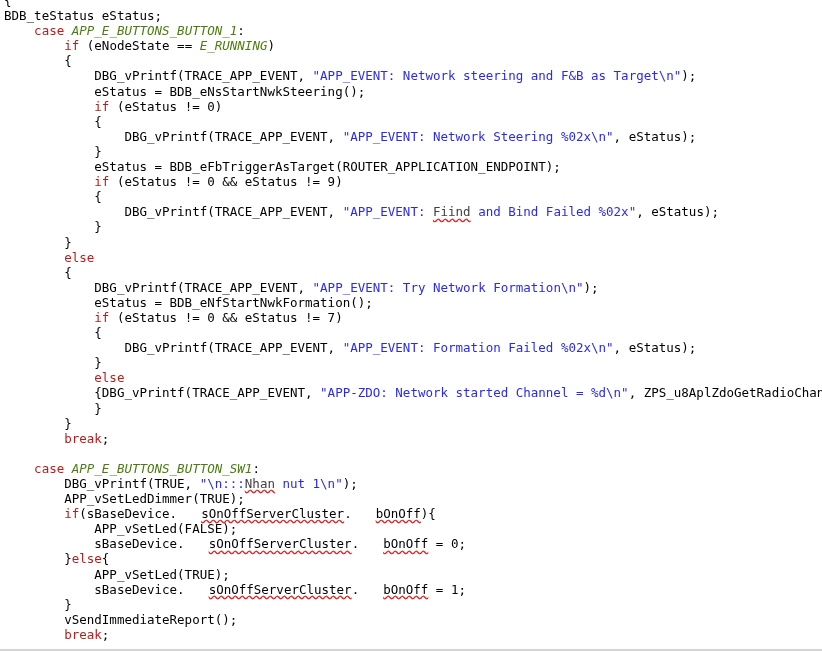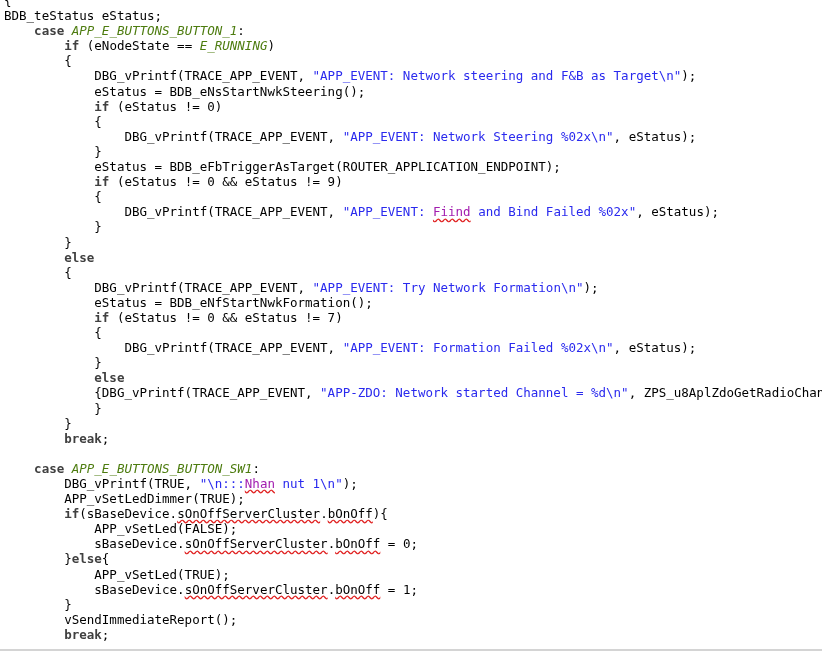--- a/index.html
+++ b/index.html
@@ -44,42 +44,43 @@
   }
 
   .ln {
     display: block;
     height: 15.1px;
     white-space: pre;
   }
 
   
   .kw {
-    color: #404040;
-    font-weight: bold;
+    color: #b91c1c;
+    font-weight: normal;
   }
   .const {
     color: #4d7c0f;
     font-style: italic;
   }
   .str {
     color: #2a2aee;
   }
   .plain {
     color: #000000;
   }
 
   
   .sp {
     text-decoration: underline wavy #e02020;
     text-decoration-skip-ink: none;
+    margin-left: 24px;
     -webkit-text-decoration: underline wavy #e02020;
   }
   .sp-str {
-    color: #a21caf;
+    color: #404040;
     text-decoration: underline wavy #e02020;
     text-decoration-skip-ink: none;
     -webkit-text-decoration: underline wavy #e02020;
   }
 </style>
 </head>
 <body>
 
 <div id="editor">
   <div id="code"><span class="ln"><span class="plain">{</span></span><span class="ln"><span class="plain">BDB_teStatus eStatus;</span></span><span class="ln"><span class="plain">    </span><span class="kw">case</span><span class="plain"> </span><span class="const">APP_E_BUTTONS_BUTTON_1</span><span class="plain">:</span></span><span class="ln"><span class="plain">        </span><span class="kw">if</span><span class="plain"> (eNodeState == </span><span class="const">E_RUNNING</span><span class="plain">)</span></span><span class="ln"><span class="plain">        {</span></span><span class="ln"><span class="plain">            DBG_vPrintf(TRACE_APP_EVENT, </span><span class="str">"APP_EVENT: Network steering and F&amp;B as Target\n"</span><span class="plain">);</span></span><span class="ln"><span class="plain">            eStatus = BDB_eNsStartNwkSteering();</span></span><span class="ln"><span class="plain">            </span><span class="kw">if</span><span class="plain"> (eStatus != 0)</span></span><span class="ln"><span class="plain">            {</span></span><span class="ln"><span class="plain">                DBG_vPrintf(TRACE_APP_EVENT, </span><span class="str">"APP_EVENT: Network Steering %02x\n"</span><span class="plain">, eStatus);</span></span><span class="ln"><span class="plain">            }</span></span><span class="ln"><span class="plain">            eStatus = BDB_eFbTriggerAsTarget(ROUTER_APPLICATION_ENDPOINT);</span></span><span class="ln"><span class="plain">            </span><span class="kw">if</span><span class="plain"> (eStatus != 0 &amp;&amp; eStatus != 9)</span></span><span class="ln"><span class="plain">            {</span></span><span class="ln"><span class="plain">                DBG_vPrintf(TRACE_APP_EVENT, </span><span class="str">"APP_EVENT: </span><span class="sp-str">Fiind</span><span class="str"> and Bind Failed %02x"</span><span class="plain">, eStatus);</span></span><span class="ln"><span class="plain">            }</span></span><span class="ln"><span class="plain">        }</span></span><span class="ln"><span class="plain">        </span><span class="kw">else</span></span><span class="ln"><span class="plain">        {</span></span><span class="ln"><span class="plain">            DBG_vPrintf(TRACE_APP_EVENT, </span><span class="str">"APP_EVENT: Try Network Formation\n"</span><span class="plain">);</span></span><span class="ln"><span class="plain">            eStatus = BDB_eNfStartNwkFormation();</span></span><span class="ln"><span class="plain">            </span><span class="kw">if</span><span class="plain"> (eStatus != 0 &amp;&amp; eStatus != 7)</span></span><span class="ln"><span class="plain">            {</span></span><span class="ln"><span class="plain">                DBG_vPrintf(TRACE_APP_EVENT, </span><span class="str">"APP_EVENT: Formation Failed %02x\n"</span><span class="plain">, eStatus);</span></span><span class="ln"><span class="plain">            }</span></span><span class="ln"><span class="plain">            </span><span class="kw">else</span></span><span class="ln"><span class="plain">            {DBG_vPrintf(TRACE_APP_EVENT, </span><span class="str">"APP-ZDO: Network started Channel = %d\n"</span><span class="plain">, ZPS_u8AplZdoGetRadioChannel() );</span></span><span class="ln"><span class="plain">            }</span></span><span class="ln"><span class="plain">        }</span></span><span class="ln"><span class="plain">        </span><span class="kw">break</span><span class="plain">;</span></span><span class="ln"><span class="plain"></span></span><span class="ln"><span class="plain">    </span><span class="kw">case</span><span class="plain"> </span><span class="const">APP_E_BUTTONS_BUTTON_SW1</span><span class="plain">:</span></span><span class="ln"><span class="plain">        DBG_vPrintf(TRUE, </span><span class="str">"\n:::</span><span class="sp-str">Nhan</span><span class="str"> nut 1\n"</span><span class="plain">);</span></span><span class="ln"><span class="plain">        APP_vSetLedDimmer(TRUE);</span></span><span class="ln"><span class="plain">        </span><span class="kw">if</span><span class="plain">(sBaseDevice.</span><span class="sp">sOnOffServerCluster</span><span class="plain">.</span><span class="sp">bOnOff</span><span class="plain">){</span></span><span class="ln"><span class="plain">            APP_vSetLed(FALSE);</span></span><span class="ln"><span class="plain">            sBaseDevice.</span><span class="sp">sOnOffServerCluster</span><span class="plain">.</span><span class="sp">bOnOff</span><span class="plain"> = 0;</span></span><span class="ln"><span class="plain">        }</span><span class="kw">else</span><span class="plain">{</span></span><span class="ln"><span class="plain">            APP_vSetLed(TRUE);</span></span><span class="ln"><span class="plain">            sBaseDevice.</span><span class="sp">sOnOffServerCluster</span><span class="plain">.</span><span class="sp">bOnOff</span><span class="plain"> = 1;</span></span><span class="ln"><span class="plain">        }</span></span><span class="ln"><span class="plain">        vSendImmediateReport();</span></span><span class="ln"><span class="plain">        </span><span class="kw">break</span><span class="plain">;</span></span></div>

